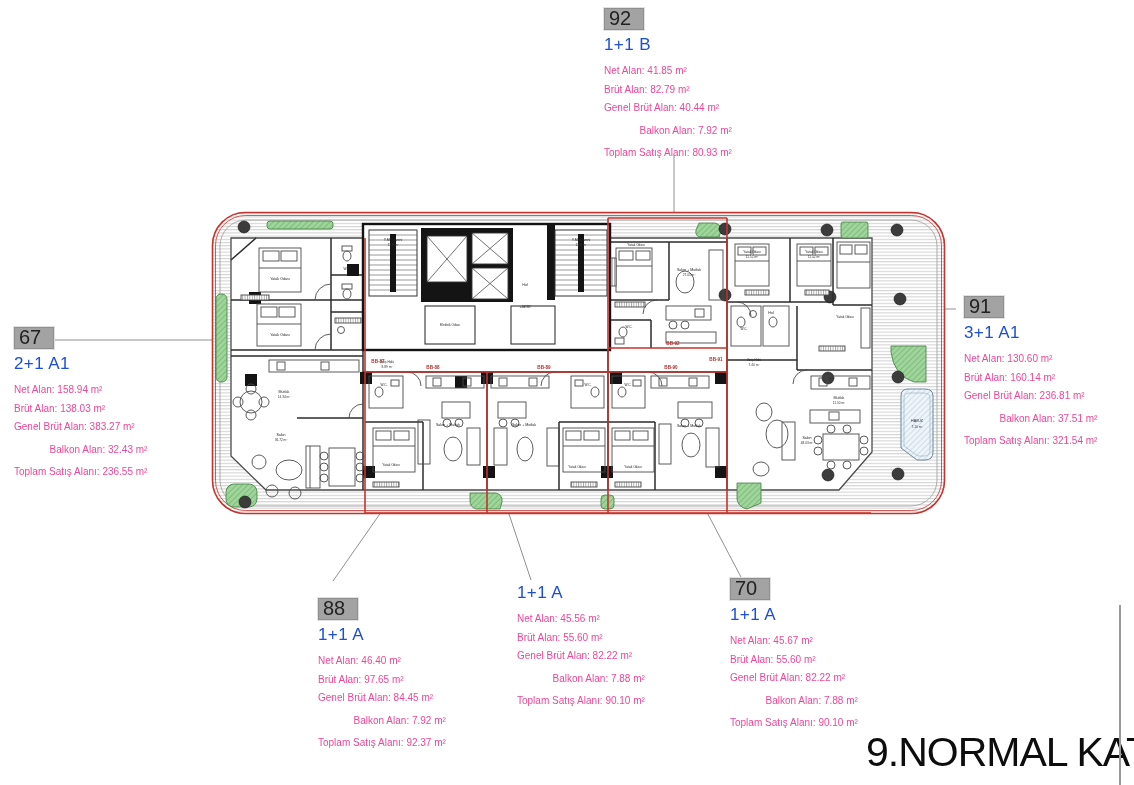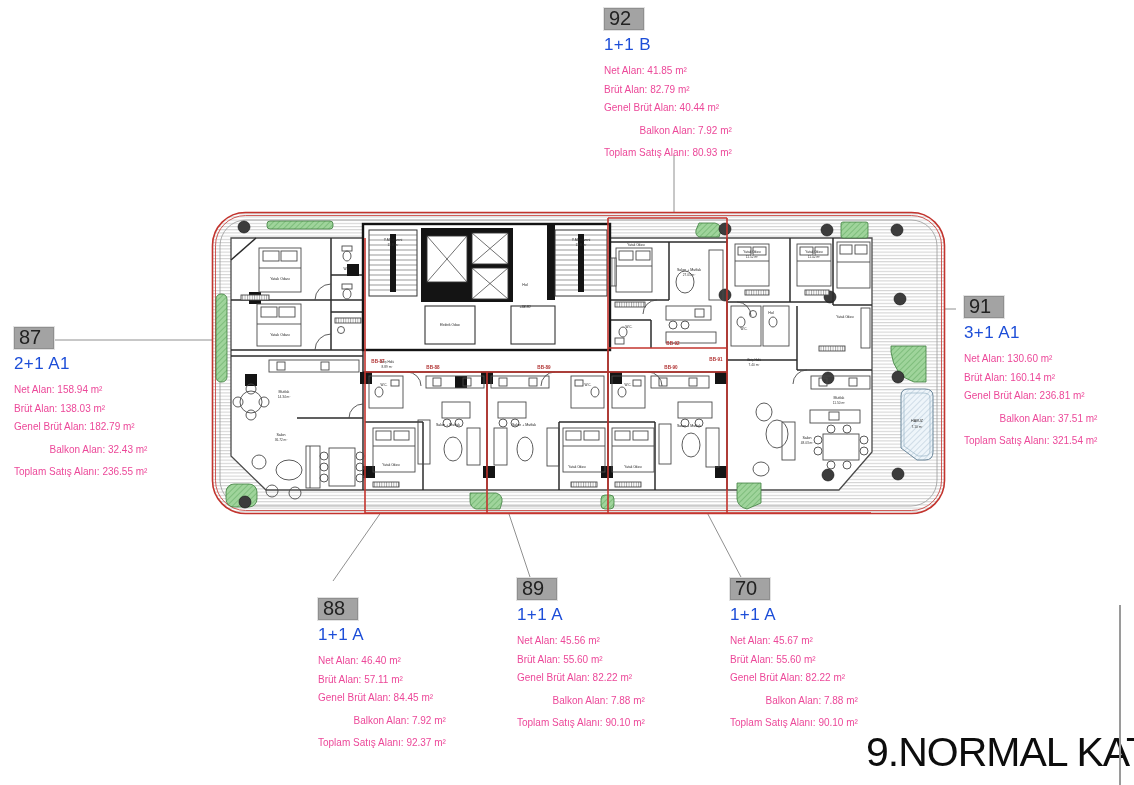--- a/index.html
+++ b/index.html
@@ -446,41 +446,40 @@
       <text class="bbtag" x="222" y="159">BB-88</text>
       <text class="bbtag" x="333" y="159">BB-89</text>
       <text class="bbtag" x="460" y="159">BB-90</text>
       <text class="bbtag" x="505" y="151">BB-91</text>
       <text class="bbtag" x="462" y="135">BB-92</text>
     </g>
   </svg>
   </div>
 
   <div class="ulabel" style="left:14px;top:327px;">
-    <div><span class="tagbox">87</span></div>
+    <div><span class="tagbox">67</span></div>
     <div class="utype">2+1 A1</div>
     <div class="uline">Net Alan: 158.94 m²</div>
     <div class="uline">Brüt Alan: 138.03 m²</div>
-    <div class="uline">Genel Brüt Alan: 182.79 m²</div>
+    <div class="uline">Genel Brüt Alan: 383.27 m²</div>
     <div class="uline gap">Balkon Alan: 32.43 m²</div>
     <div class="uline gap">Toplam Satış Alanı: 236.55 m²</div>
   </div>
 
   <div class="ulabel" style="left:318px;top:598px;">
     <div><span class="tagbox">88</span></div>
     <div class="utype">1+1 A</div>
     <div class="uline">Net Alan: 46.40 m²</div>
-    <div class="uline">Brüt Alan: 57.11 m²</div>
+    <div class="uline">Brüt Alan: 97.65 m²</div>
     <div class="uline">Genel Brüt Alan: 84.45 m²</div>
     <div class="uline gap">Balkon Alan: 7.92 m²</div>
     <div class="uline gap">Toplam Satış Alanı: 92.37 m²</div>
   </div>
 
   <div class="ulabel" style="left:517px;top:578px;">
-    <div><span class="tagbox">89</span></div>
     <div class="utype">1+1 A</div>
     <div class="uline">Net Alan: 45.56 m²</div>
     <div class="uline">Brüt Alan: 55.60 m²</div>
     <div class="uline">Genel Brüt Alan: 82.22 m²</div>
     <div class="uline gap">Balkon Alan: 7.88 m²</div>
     <div class="uline gap">Toplam Satış Alanı: 90.10 m²</div>
   </div>
 
   <div class="ulabel" style="left:730px;top:578px;">
     <div><span class="tagbox">70</span></div>

